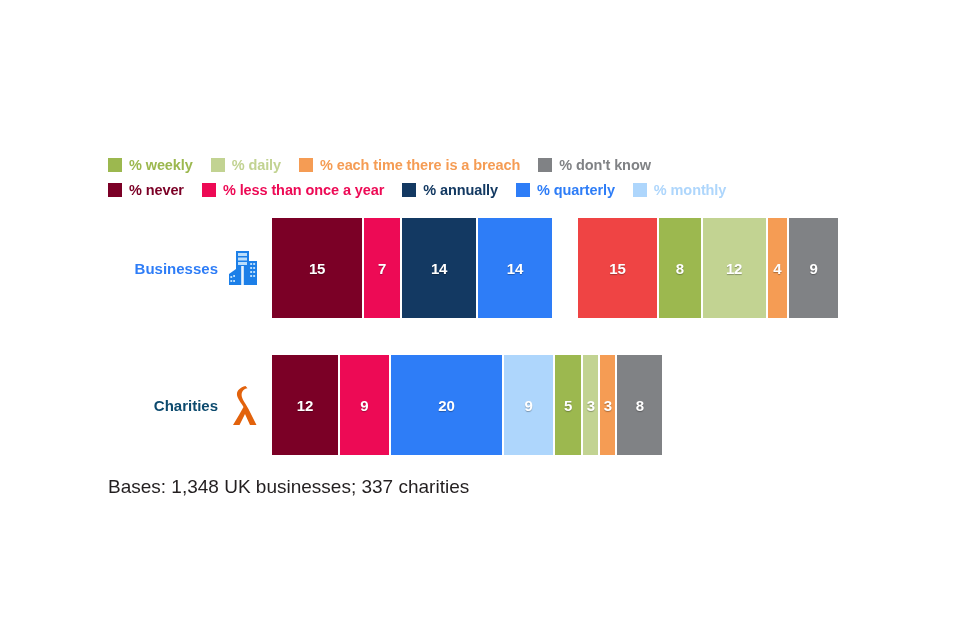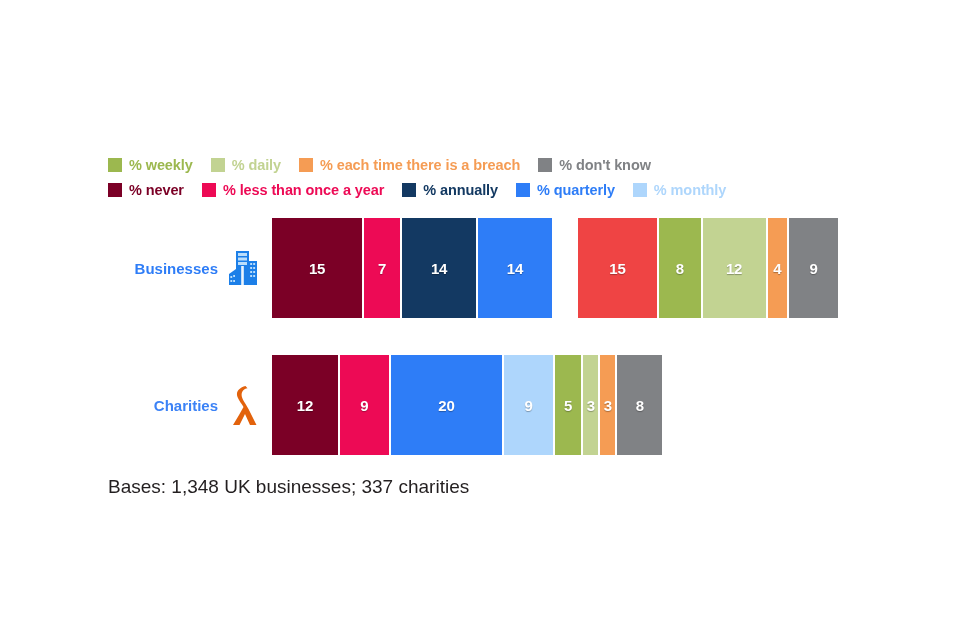--- a/index.html
+++ b/index.html
@@ -212,21 +212,21 @@
         <span class="seg-value">4</span>
       </div>
     <div class="seg" style="background: rgb(128, 130, 133); width: 9%;">
         <span class="seg-value">9</span>
       </div>
   </div>
 </div>
 
 <div class="chart-row" id="row-charities">
   <div class="row-label-wrap">
-    <span class="row-label" style="color: #3b82f6;">Charities</span>
+    <span class="row-label" style="color: #0c4a6e;">Charities</span>
     <span class="row-icon">
       <svg width="32" height="42" viewBox="0 0 32 42" aria-hidden="true">
         <path d="M18.5 2 C12 3.5 8.5 8 10.5 13 C12 17 15 20 16.5 23 L12 31 L6 41 L12.5 41 L18 30 L23 41 L29.5 41 L21.5 25 C19 20 15.5 16 14.8 12.5 C14 8.5 16 5 20.5 4.2 Z" fill="#E2620C"></path>
       </svg>
     </span>
   </div>
   <div class="bar">
     <div class="seg" style="background: rgb(123, 0, 38); width: 12%;">
         <span class="seg-value">12</span>
       </div>

